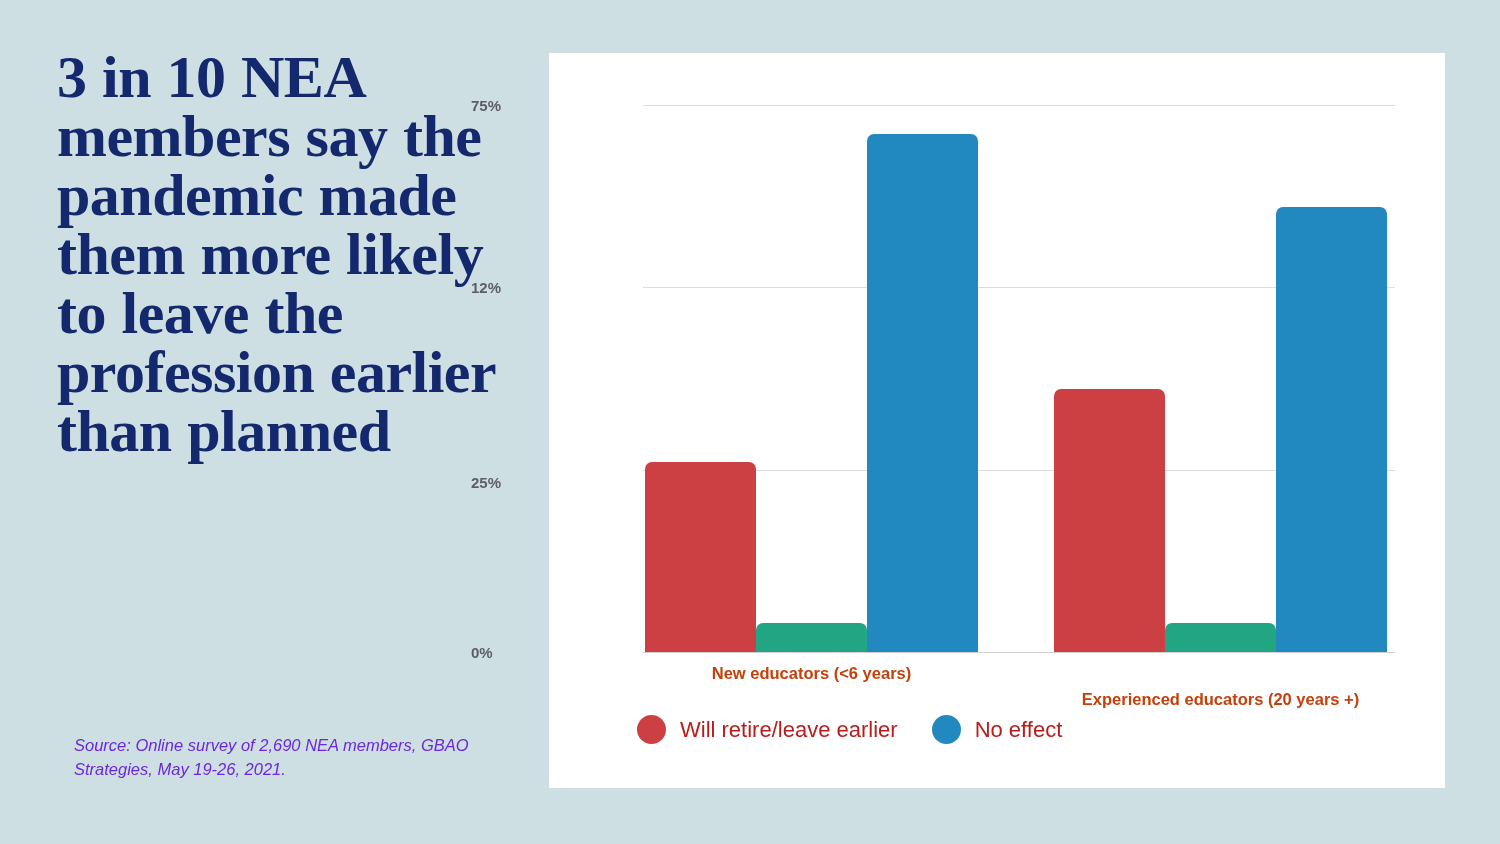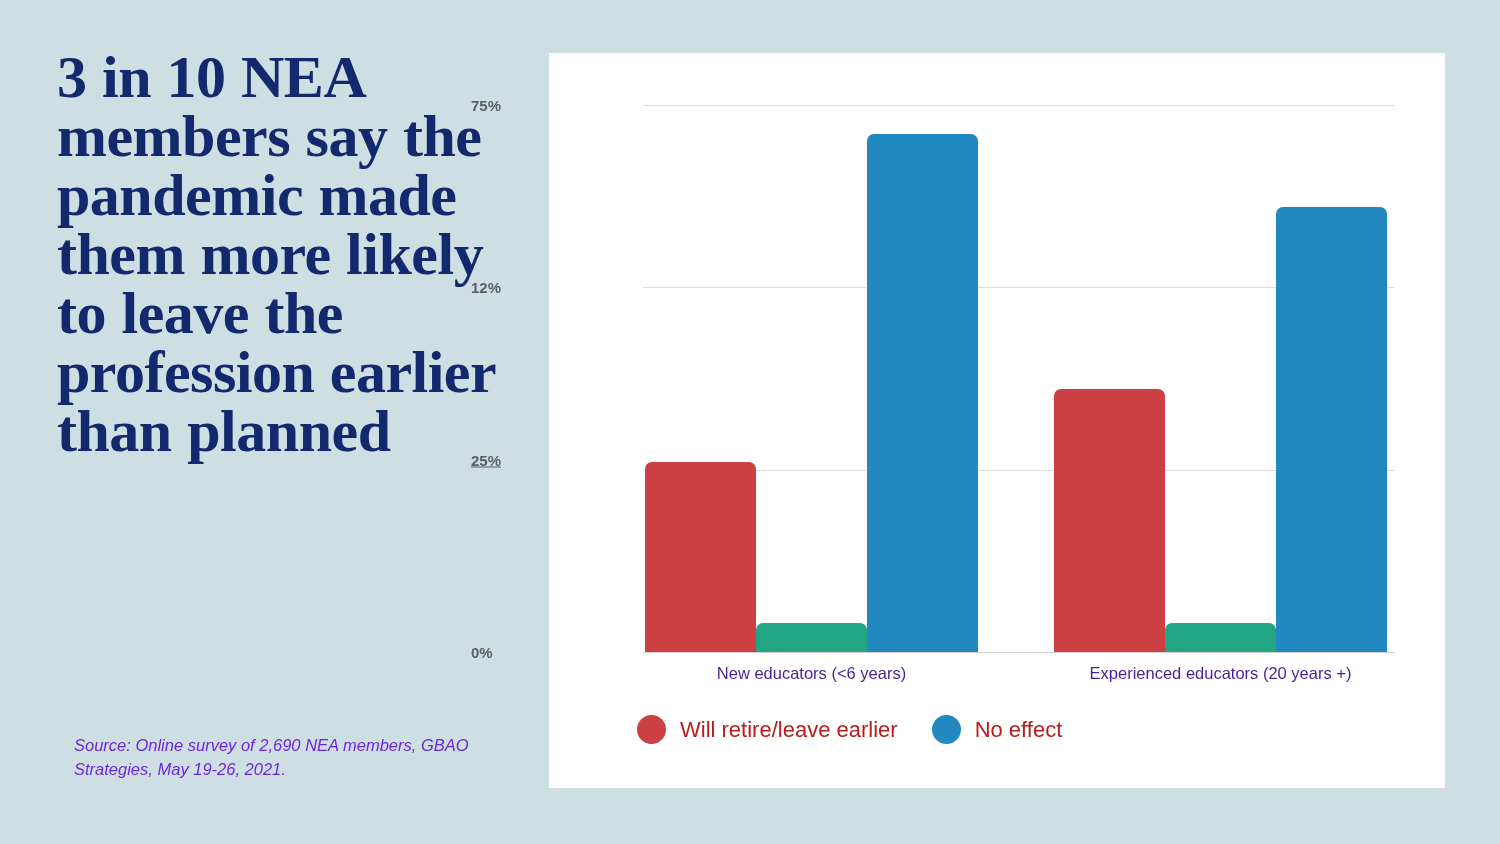--- a/index.html
+++ b/index.html
@@ -101,22 +101,22 @@
   
   .bar {
     position: absolute;
     border-radius: 7px 7px 0 0;
   }
 
   
   .cat-label {
     position: absolute;
     font-size: 16.5px;
-    font-weight: normal;
-    color: #4c1d95;
+    font-weight: bold;
+    color: #c2410c;
     white-space: nowrap;
     transform: translateX(-50%);
   }
 
   
   #legend {
     position: absolute;
     left: 0;
     top: 662px;
     width: 896px;
@@ -153,33 +153,33 @@
   <h1 id="headline">3 in 10 NEA members say the pandemic made them more likely to leave the profession earlier than planned</h1>
   <p id="source-note">Source: Online survey of 2,690 NEA members, GBAO Strategies, May 19-26, 2021.</p>
 </div>
 
 <div id="chart-card">
   <div id="plot-area">
 
   <div class="axis-baseline" style="top: 599px;"></div>
       <div class="y-tick" style="top: 599px;">0%</div>
       <div class="gridline" style="top: 416.667px;"></div>
-      <div class="y-tick" style="top: 407px; text-decoration: underline;">25%</div>
+      <div class="y-tick" style="top: 429px;">25%</div>
       <div class="gridline" style="top: 234.333px;"></div>
       <div class="y-tick" style="top: 234.333px;">12%</div>
       <div class="gridline" style="top: 52px;"></div>
       <div class="y-tick" style="top: 52px;">75%</div>
       <div class="bar" title="Will retire/leave earlier — New educators (&lt;6 years): 26%" style="left: 96px; width: 111px; height: 189.627px; top: 409.373px; background: rgb(204, 63, 66);"></div>
       <div class="bar" title="Will stay longer — New educators (&lt;6 years): 4%" style="left: 207px; width: 111px; height: 29.1733px; top: 569.827px; background: rgb(34, 165, 131);"></div>
       <div class="bar" title="No effect — New educators (&lt;6 years): 71%" style="left: 318px; width: 111px; height: 517.827px; top: 81.1733px; background: rgb(33, 137, 191);"></div>
       <div class="cat-label" style="left: 262.5px; top: 611px;">New educators (&lt;6 years)</div>
       <div class="bar" title="Will retire/leave earlier — Experienced educators (20 years +): 36%" style="left: 505px; width: 111px; height: 262.56px; top: 336.44px; background: rgb(204, 63, 66);"></div>
       <div class="bar" title="Will stay longer — Experienced educators (20 years +): 4%" style="left: 616px; width: 111px; height: 29.1733px; top: 569.827px; background: rgb(34, 165, 131);"></div>
       <div class="bar" title="No effect — Experienced educators (20 years +): 61%" style="left: 727px; width: 111px; height: 444.893px; top: 154.107px; background: rgb(33, 137, 191);"></div>
-      <div class="cat-label" style="left: 671.5px; top: 611px;">Experienced educators (20 years +)</div>
+      <div class="cat-label" style="left: 671.5px; top: 637px;">Experienced educators (20 years +)</div>
     </div>
   <div id="legend">
       <div class="legend-item">
         <span class="legend-swatch" style="background: rgb(204, 63, 66);"></span>
         <span class="legend-label">Will retire/leave earlier</span>
       </div>
       <div class="legend-item">
         <span class="legend-swatch" style="background: rgb(33, 137, 191);"></span>
         <span class="legend-label">No effect</span>
       </div>

